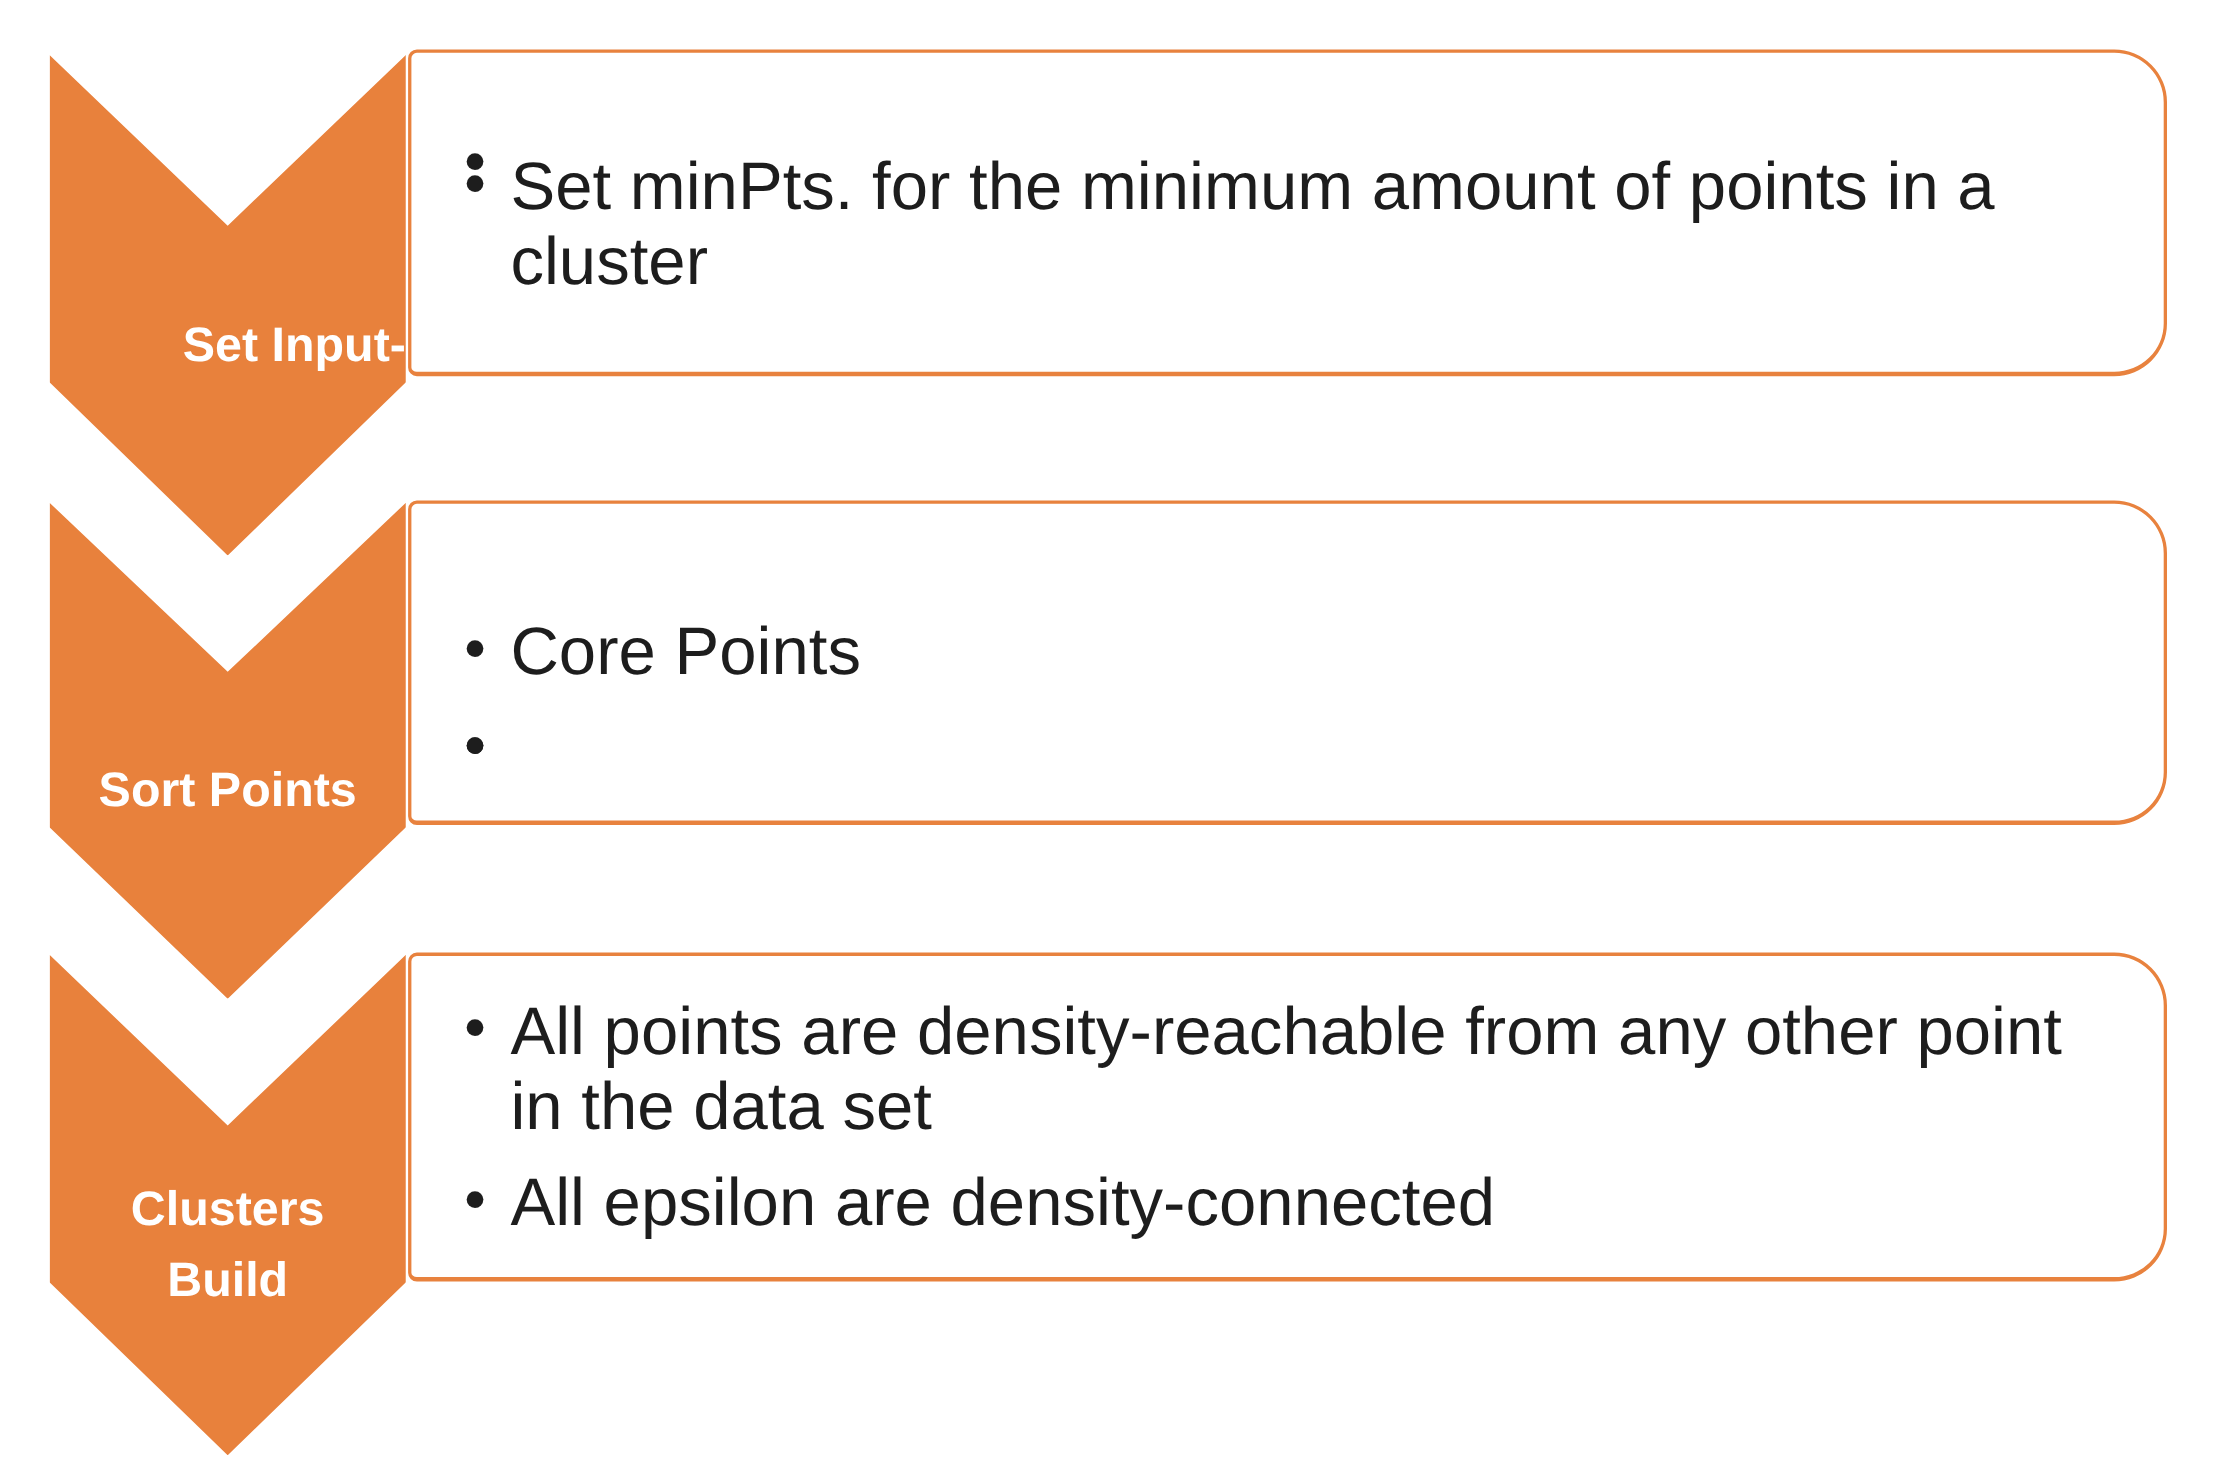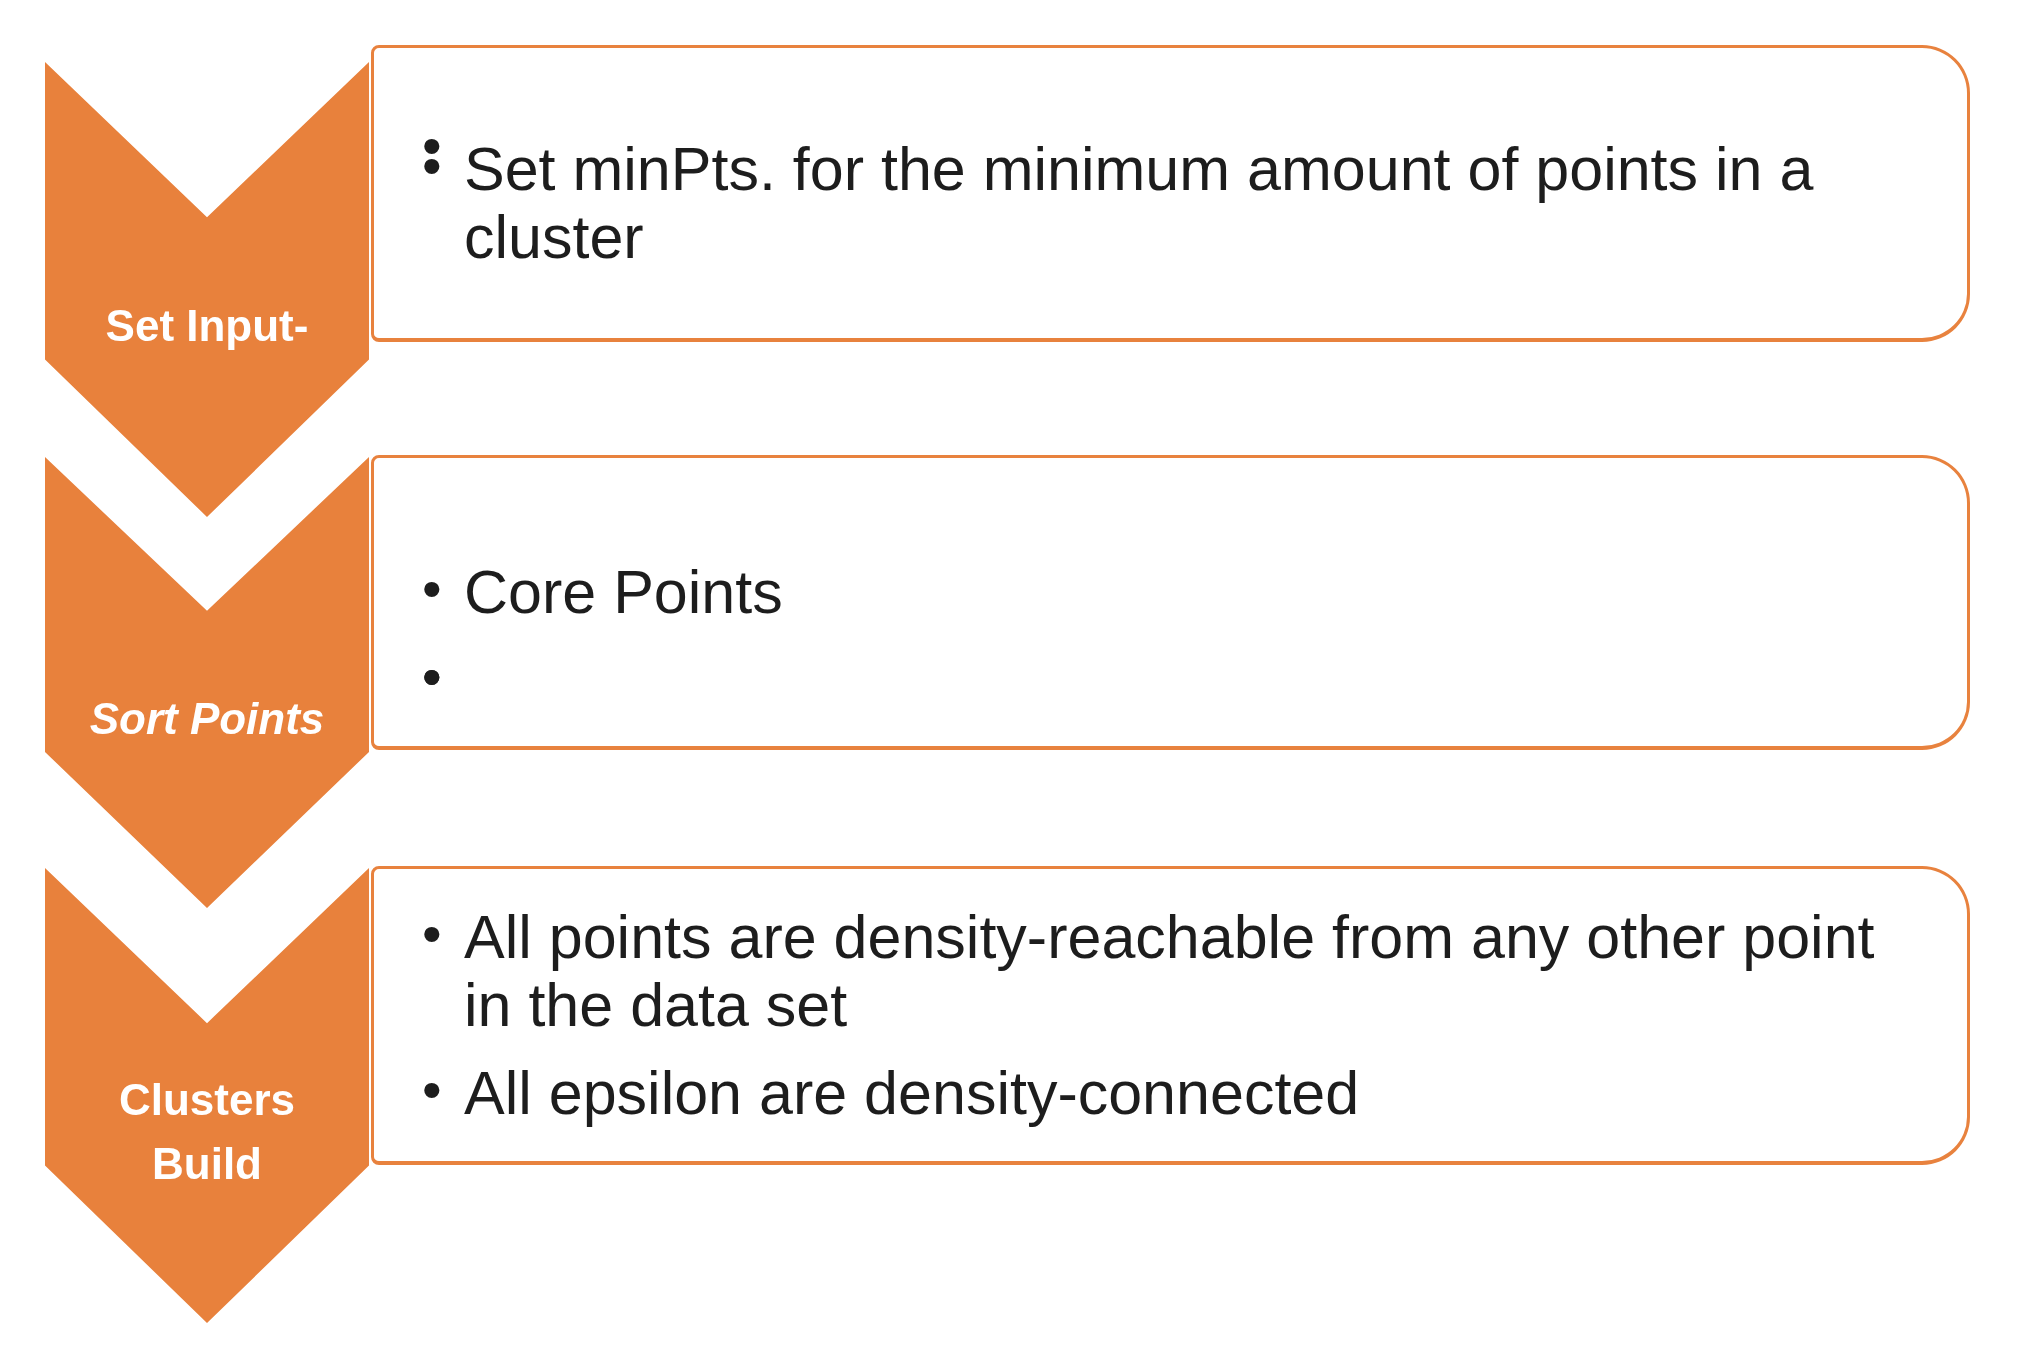--- a/index.html
+++ b/index.html
@@ -20,22 +20,22 @@
   .chevron{
     position:absolute;
     left:45px;
     width:324px;
     background:var(--accent);
     clip-path:polygon(0 0, 50% 34.1%, 100% 0, 100% 65.4%, 50% 100%, 0 65.4%);
     display:flex;
     align-items:center;
     justify-content:center;
   }
-  .chevron.c1{top:62px;height:455px;}
-  .chevron.c2{top:457px;height:451px;font-style:italic;}
+  .chevron.c1{top:50px;height:455px;justify-content:flex-end;}
+  .chevron.c2{top:457px;height:451px;}
   .chevron.c3{top:868px;height:455px;}
   .chevron-label{
     text-align:center;
     color:#ffffff;
     font-size:44px;
     font-weight:bold;
     line-height:64px;
     margin-top:72px; 
   }
   .chevron-label span{display:block;}

